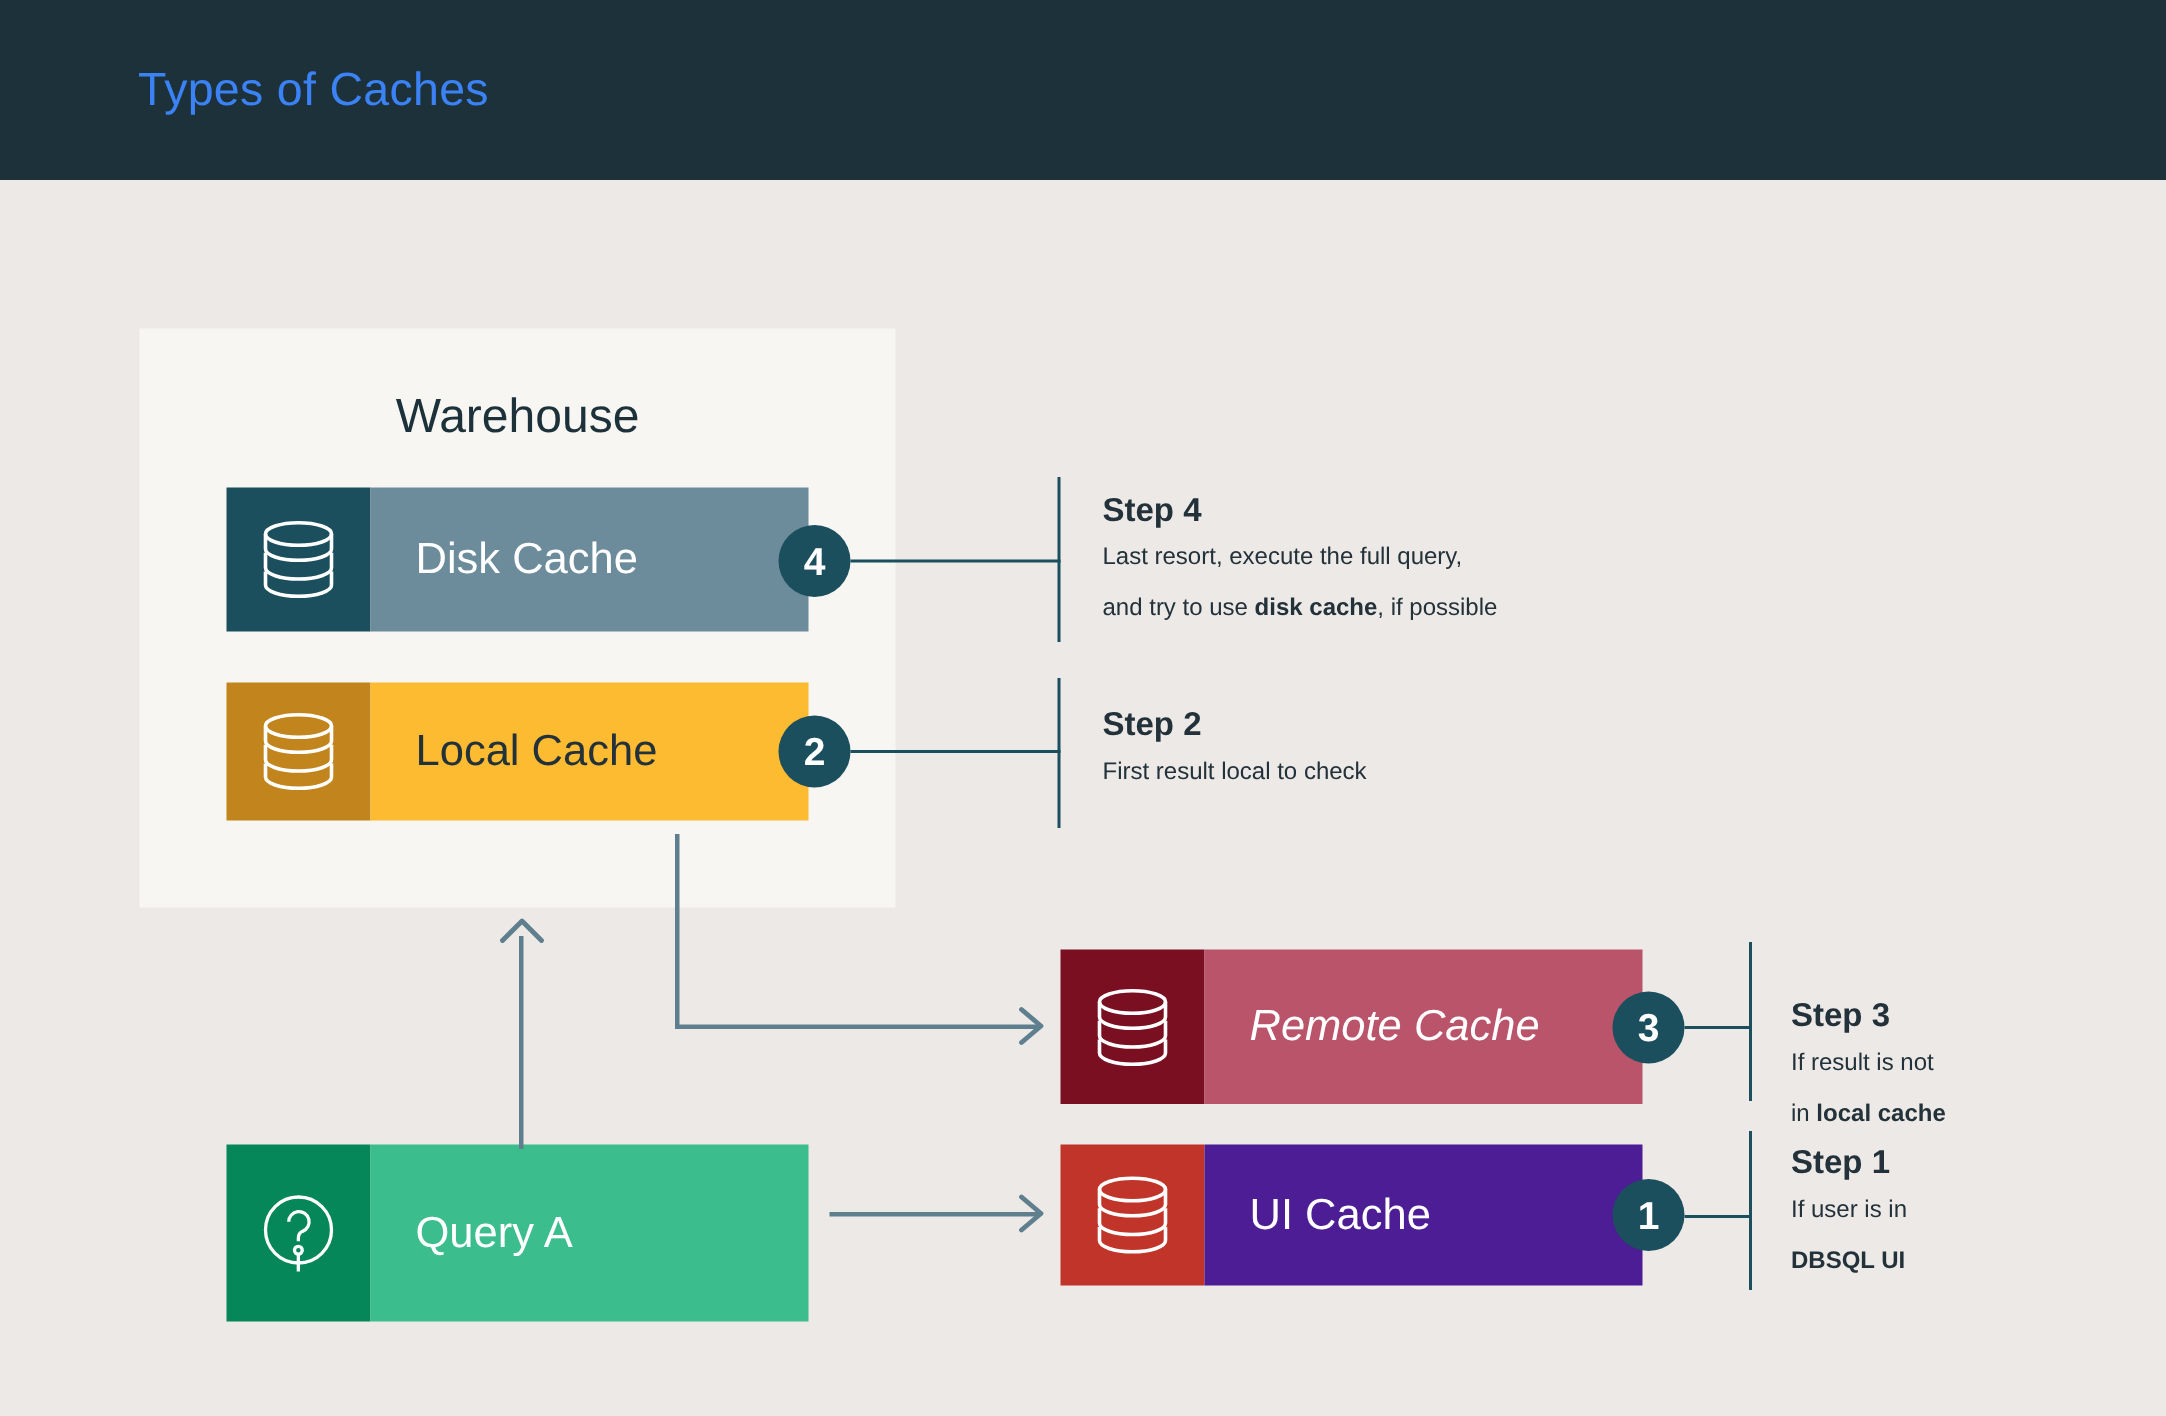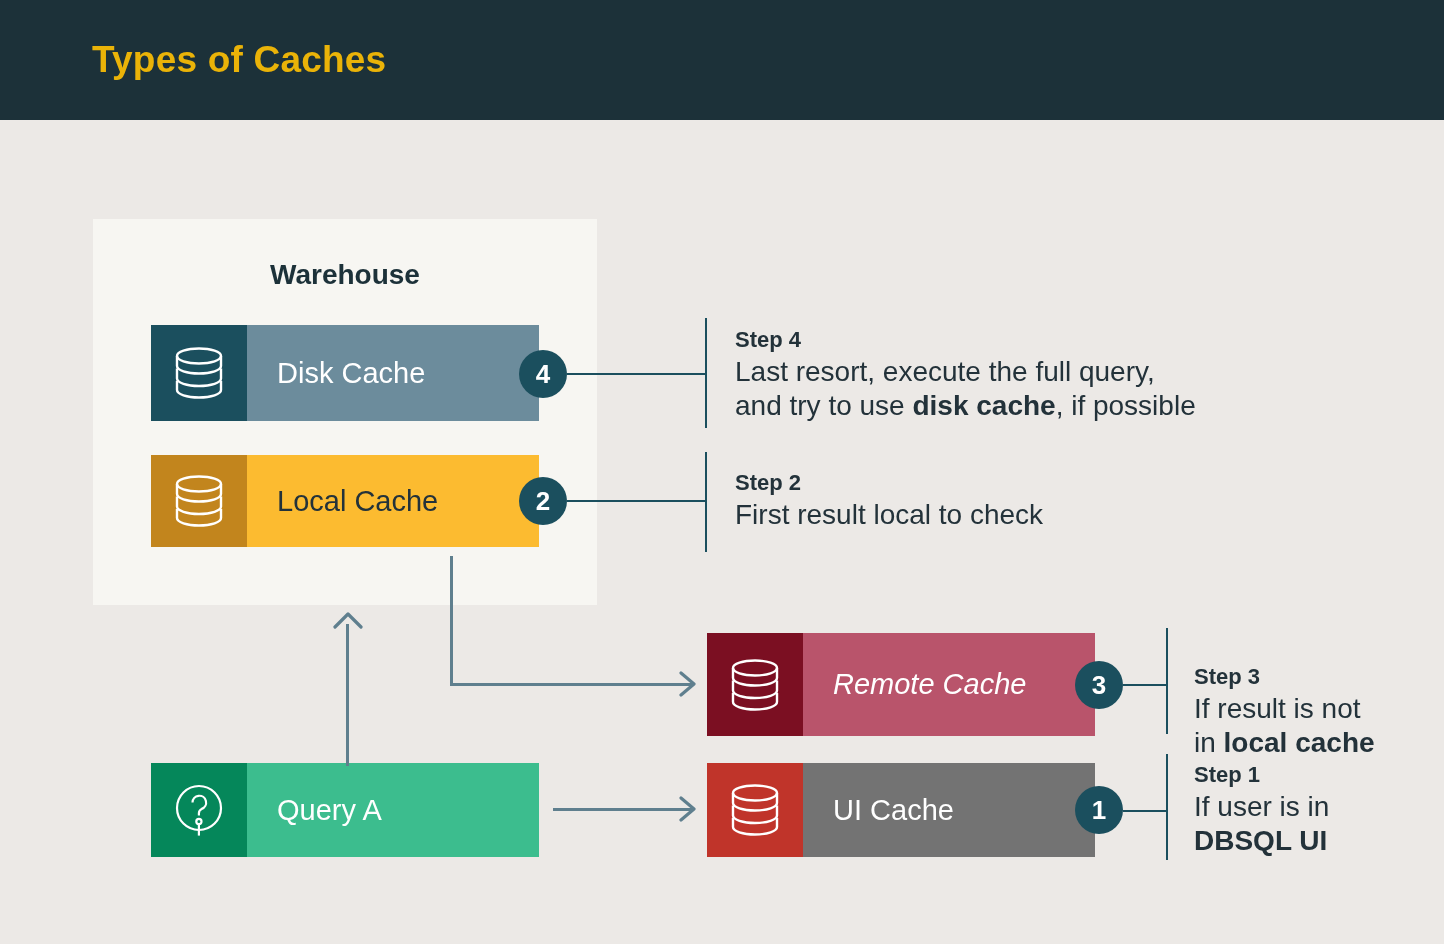--- a/index.html
+++ b/index.html
@@ -11,32 +11,32 @@
   }
   #stage { position: relative; width: 1444px; height: 944px; background: #ece9e6; }
 
   
   .header {
     position: absolute; left: 0; top: 0; width: 1444px; height: 120px;
     background: #1c3139;
   }
   .header-title {
     position: absolute; left: 92px; top: 33px;
-    font-size: 37px; font-weight: 700; color: #eab308;
+    font-size: 31px; font-weight: 400; color: #3b82f6;
     letter-spacing: 0.2px; line-height: 54px;
   }
 
   
   .warehouse-panel {
     position: absolute; left: 93px; top: 219px; width: 504px; height: 386px;
     background: #f7f6f2;
   }
   .warehouse-label {
     position: absolute; left: 0; top: 40px; width: 504px;
-    text-align: center; font-size: 28px; color: #1c3139; font-weight: 700;
+    text-align: center; font-size: 32px; color: #1c3139; font-weight: 400;
   }
 
   
   .bar { position: absolute; display: flex; align-items: center; }
   .bar-icon {
     width: 96px; height: 100%;
     display: flex; align-items: center; justify-content: center;
     flex: 0 0 96px;
   }
   .bar-body {
@@ -45,21 +45,21 @@
     position: relative;
   }
   .bar-label {
     font-size: 29px; font-weight: 400; padding-left: 30px; white-space: nowrap;
   }
 
   .bar-disk   { left: 151px; top: 325px;  width: 388px; height: 96px; }
   .bar-local  { left: 151px; top: 455px;  width: 388px; height: 92px; }
   .bar-remote { left: 707px; top: 633px;  width: 388px; height: 103px; font-style: italic; }
   .bar-ui     { left: 707px; top: 763px;  width: 388px; height: 94px; }
-  .bar-query  { left: 151px; top: 763px;  width: 388px; height: 94px; align-items: flex-end; }
+  .bar-query  { left: 151px; top: 763px;  width: 388px; height: 118px; align-items: flex-end; }
 
   
   .badge {
     position: absolute; width: 48px; height: 48px; border-radius: 50%;
     background: #1b4f5e; color: #ffffff;
     display: flex; align-items: center; justify-content: center;
     font-size: 26px; font-weight: 700; z-index: 5;
   }
   .badge-4 { left: 519px; top: 350px; }
   .badge-2 { left: 519px; top: 477px; }
@@ -71,21 +71,21 @@
   .vline { position: absolute; background: #1b4f5e; width: 2px; }
 
   
   .arrow-line { position: absolute; background: #5f7f8e; }
 
   
   .step {
     position: absolute; color: #23323a;
   }
   .step-title { font-size: 22px; font-weight: 700; line-height: 30px; color: #23323a; }
-  .step-desc  { font-size: 28px; font-weight: 400; line-height: 34px; color: #23323a; }
+  .step-desc  { font-size: 16px; font-weight: 400; line-height: 34px; color: #23323a; }
   .step-desc b { font-weight: 700; }
 
   .step-4 { left: 735px; top: 325px; width: 520px; }
   .step-2 { left: 735px; top: 468px; width: 460px; }
   .step-3 { left: 1194px; top: 662px; width: 240px; }
   .step-1 { left: 1194px; top: 760px; width: 240px; }
 
   .db-icon { display: block; }
   .q-icon  { display: block; }
 </style>
@@ -163,21 +163,21 @@
     <div class="bar-icon" style="background:#c0342a">
       <svg class="db-icon" width="52" height="56" viewBox="0 0 52 56" aria-hidden="true">
         <g fill="none" stroke="#ffffff" stroke-width="2.4">
           <ellipse cx="26" cy="11" rx="22" ry="7.5"></ellipse>
           <path d="M4 11 v10 c0 4.1 9.8 7.5 22 7.5 s22-3.4 22-7.5 V11"></path>
           <path d="M4 23.5 v10 c0 4.1 9.8 7.5 22 7.5 s22-3.4 22-7.5 v-10"></path>
           <path d="M4 36 v9 c0 4.1 9.8 7.5 22 7.5 s22-3.4 22-7.5 v-9"></path>
         </g>
       </svg>
     </div>
-    <div class="bar-body" style="background:#737373">
+    <div class="bar-body" style="background:#4c1d95">
       <span class="bar-label" style="color:#ffffff">UI Cache</span>
     </div>
   </div>
   <div class="badge badge-1">1</div>
   <div class="hline" style="left:1123px; top:810px; width:44px;"></div>
   <div class="vline" style="left:1166px; top:754px; height:106px;"></div>
 
   <div class="bar bar-query">
     <div class="bar-icon" style="background:#05875a">
       <svg class="q-icon" width="56" height="60" viewBox="0 0 56 60" aria-hidden="true">

